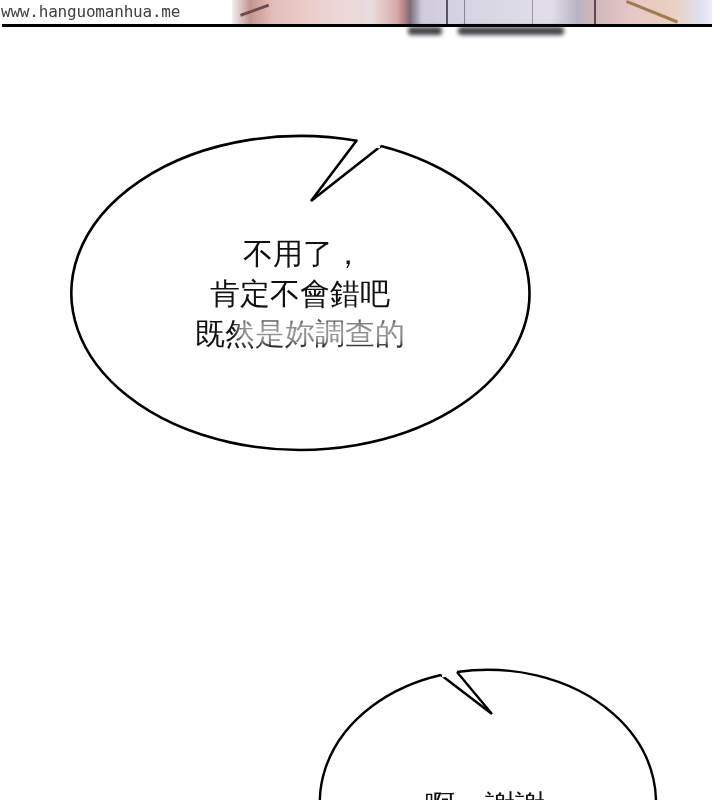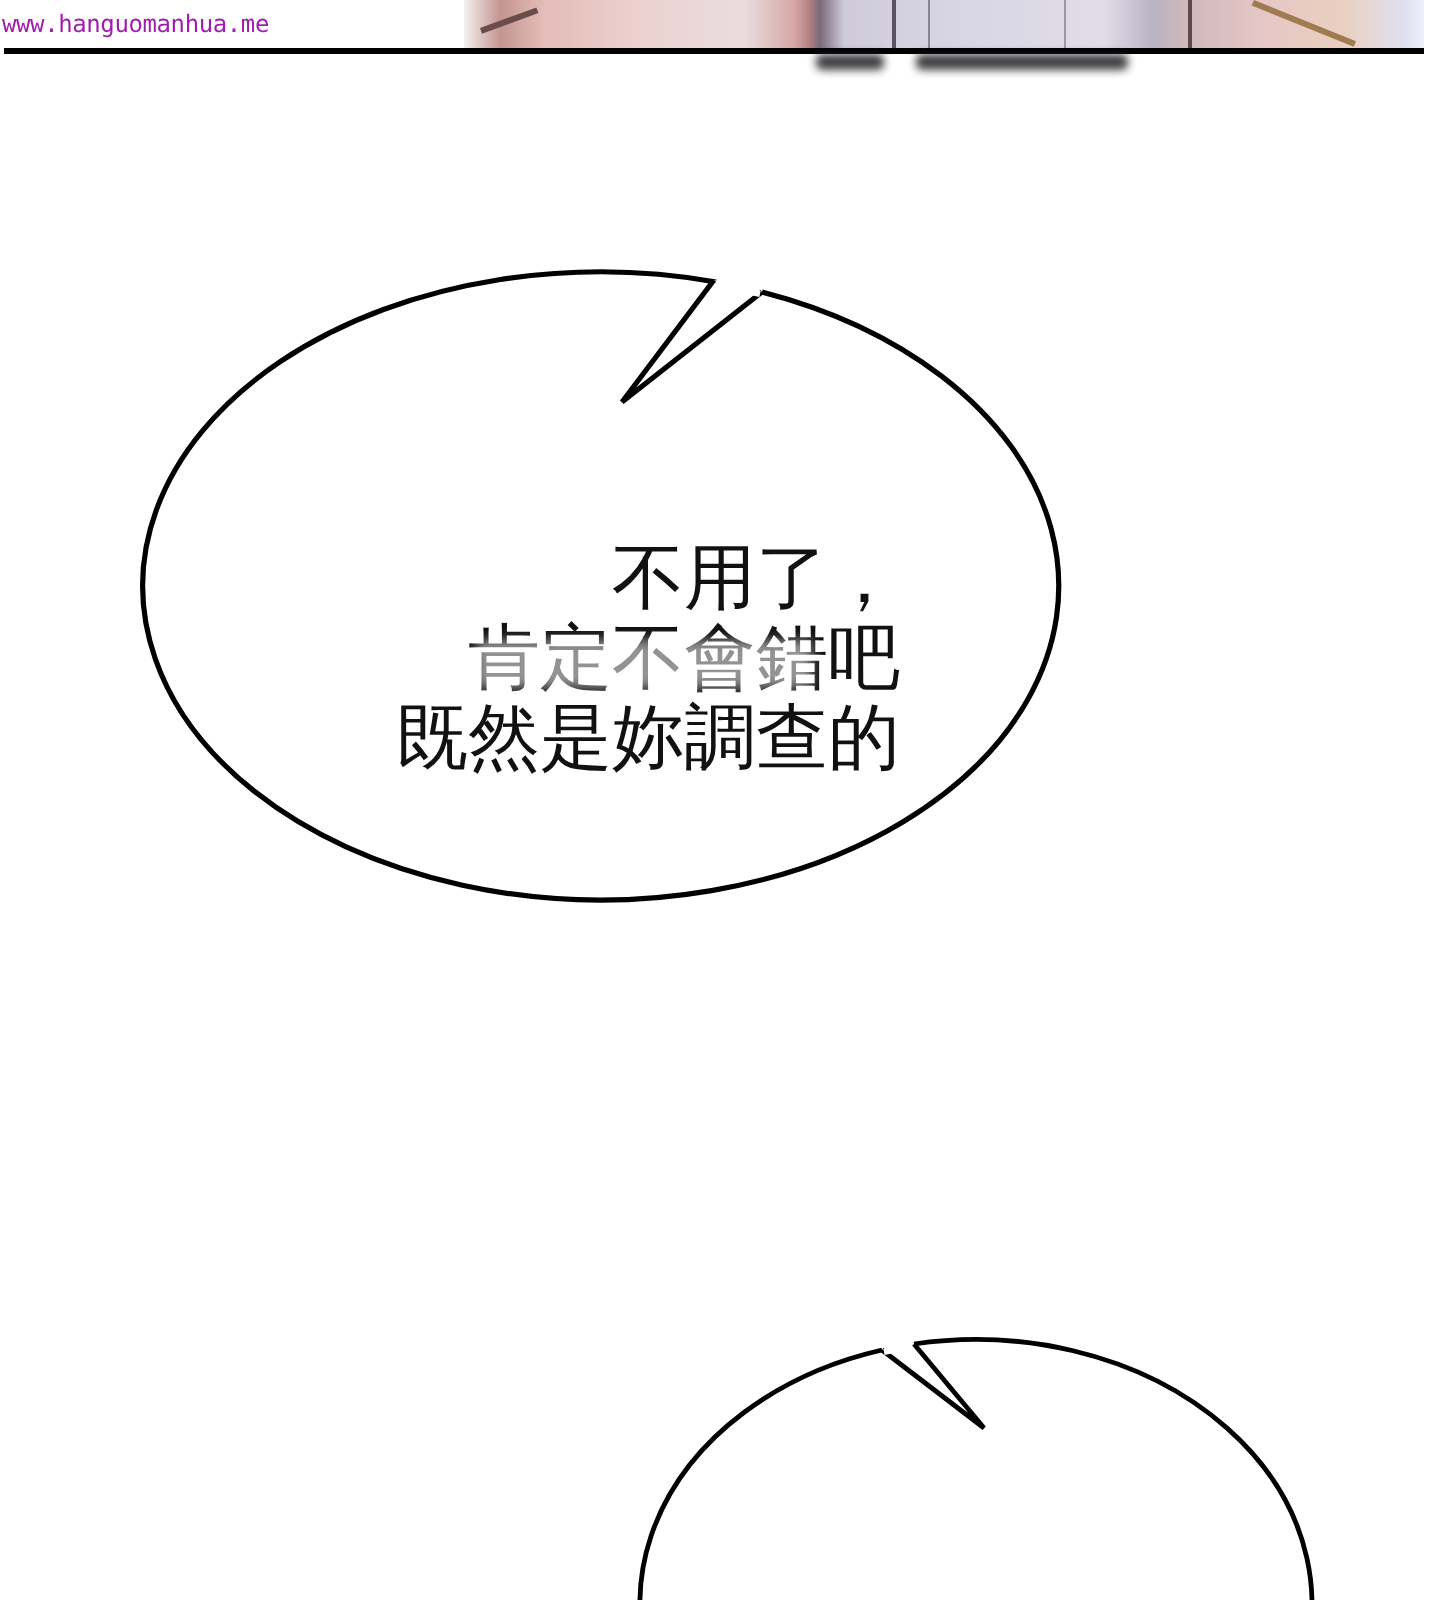--- a/index.html
+++ b/index.html
@@ -5,21 +5,21 @@
     html, body { margin: 0; padding: 0; }
     body {
       width: 720px; height: 800px; overflow: hidden;
       background: #ffffff; position: relative;
       font-family: "DejaVu Sans", sans-serif;
     }
     .page { position: absolute; left: 0; top: 0; width: 720px; height: 800px; }
     .watermark-url {
       position: absolute; left: 1px; top: 1px;
       font-family: "DejaVu Sans Mono", monospace;
-      font-size: 12px; color: #a21caf; letter-spacing: -0.2px;
+      font-size: 16px; color: #404040; letter-spacing: -0.2px;
       line-height: 22px; white-space: nowrap;
     }
     .top-panel {
       position: absolute; left: 232px; top: 0; width: 480px; height: 25px;
       overflow: hidden;
       background: linear-gradient(90deg,
         #f4f0f0 0px, #c49590 18px, #e4bdb8 40px, #ecd2d0 90px,
         #eadcdf 140px, #d6a9a6 165px, #b98386 172px, #7a6a78 178px,
         #cfcbdb 190px, #d9d6e4 250px, #e0dde8 320px, #b8b3c2 345px,
         #cfb7bc 360px, #e6c7c6 400px, #e9d0c0 440px, #dfe0f0 470px, #eef0fa 480px);
@@ -27,24 +27,23 @@
     .panel-stroke { position: absolute; background: #6a4c4c; transform-origin: left top; }
     .panel-border {
       position: absolute; left: 2px; top: 24px; width: 710px; height: 3px; background: #000;
     }
     .blur-smudge {
       position: absolute; top: 27px; height: 8px; background: #1e1e24;
       filter: blur(2px); border-radius: 3px; opacity: .85;
     }
     svg.bubbles { position: absolute; left: 0; top: 0; }
     .bubble-text {
-      position: absolute; text-align: right; color: #111;
-      font-family: "DejaVu Sans", sans-serif; font-size: 36px; line-height: 40px;
+      position: absolute; text-align: center; color: #111;
+      font-family: "DejaVu Sans", sans-serif; font-size: 30px; line-height: 40px;
       white-space: nowrap;
-      margin-top: 36px;
     }
     .bubble-text .line { display: block; }
     .obscure {
       position: absolute; height: 24px; background: rgba(255,255,255,.55);
       filter: blur(3px);
     }
   </style>
 </head>
 <body>
 

